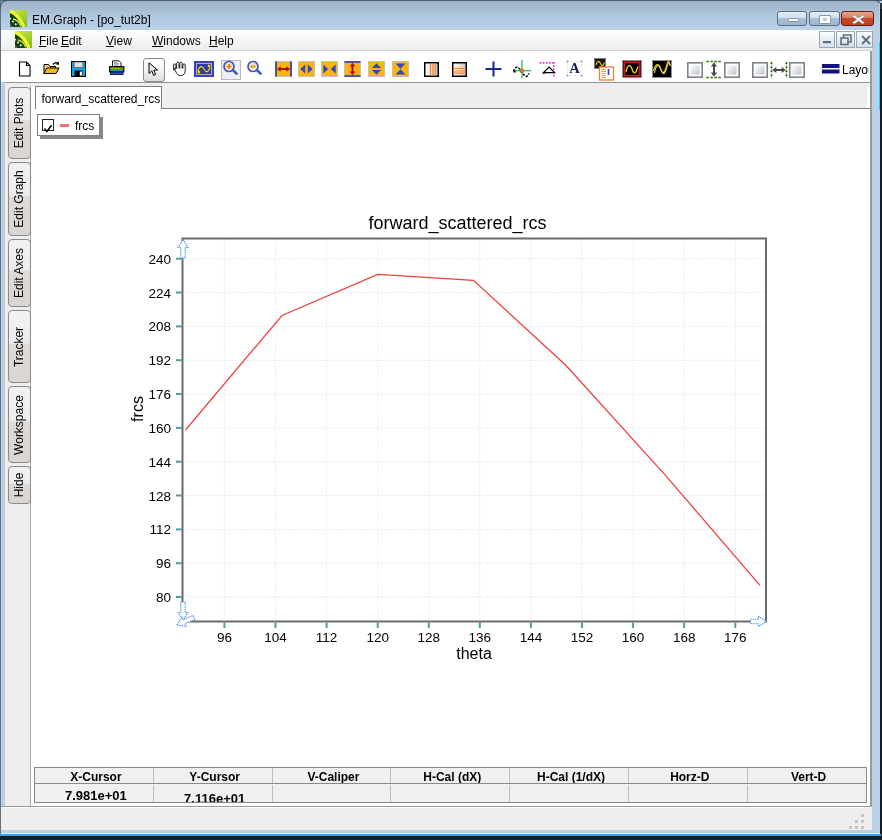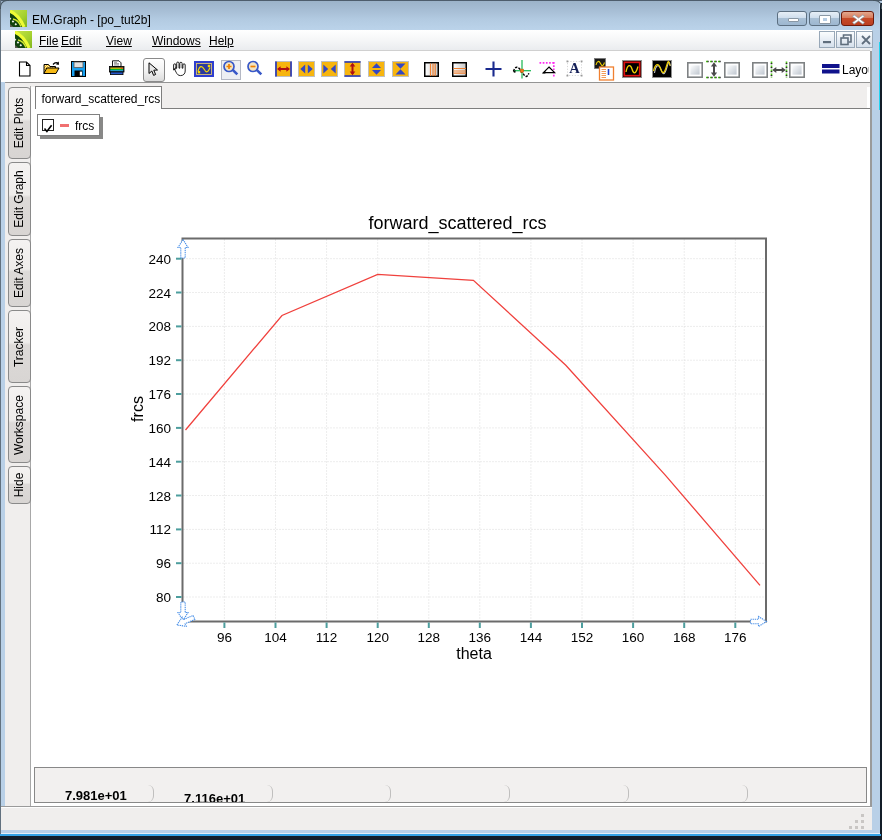--- a/index.html
+++ b/index.html
@@ -25,21 +25,21 @@
 .capbtn { top:10px; height:15px; border-radius:3px; border:1px solid #5c6f81; }
 #btn-min { left:776px; width:30px; background:linear-gradient(#e7eff7 0%, #cfdeed 45%, #a9c0d6 50%, #9db7d0 100%); }
 #btn-max { left:808px; width:31px; background:linear-gradient(#e7eff7 0%, #cfdeed 45%, #a9c0d6 50%, #9db7d0 100%); }
 #btn-close { left:840px; width:33px; background:linear-gradient(#e3a88e 0%, #d87b5b 45%, #c64a28 50%, #bc4022 100%); border-color:#6e1a0a; }
 #min-glyph { left:10px; top:6px; width:11px; height:4px; background:#fff; border:1px solid #8a98a5; border-radius:1px; }
 #max-glyph { left:9px; top:3px; width:12px; height:9px; background:#fff; border:1px solid #8a98a5; border-radius:1px; }
 #max-glyph-in { left:3px; top:2px; width:4px; height:3px; background:#b6cde4; }
 
 #menubar { left:1px; top:30px; width:871px; height:21px;
   background:linear-gradient(#ffffff 0%, #f5f6f7 50%, #e9ebee 100%); }
-.menuitem { top:4px; font-size:12px; color:#000;text-decoration:underline; }
+.menuitem { top:4px; font-size:12px; color:#000; }
 .menuitem u { text-decoration:underline; }
 .mdibtn { top:1px; height:17px; border:1px solid #98a8b8; background:linear-gradient(#fbfdfe 0%, #e8eef5 50%, #d5e0ec 100%); }
 
 #toolbar { left:1px; top:51px; width:869px; height:31px; background:#fff; }
 #tb-top { left:4.5px; top:52px; width:866.5px; height:1px; background:#9c9c9c; }
 #tb-bot { left:4.5px; top:81.8px; width:866.5px; height:1.8px; background:#949494; }
 #tb-left { left:4.5px; top:52px; width:1px; height:31px; background:#9c9c9c; }
 #menusep { left:1px; top:50px; width:869px; height:1px; background:#d0d0d0; }
 
 #client { left:5px; top:83px; width:866px; height:747px; background:#fff; }
@@ -55,21 +55,21 @@
 #legend { left:32px; top:30.5px; width:63px; height:22px; background:#fff; border:1px solid #808080; box-shadow:3px 3px 0 #888887; }
 #legend-check { left:4px; top:4px; width:12px; height:12px; background:#fff; border:1px solid #222; }
 #legend-dash { left:22px; top:9px; width:9px; height:3px; background:#f07070; }
 #legend-label { left:37px; top:4px; font-size:12px; }
 
 #stable { left:29px; top:684px; width:832.5px; height:36px; border:1px solid #888; background:#f2f0ef; }
 .srow { position:absolute; left:0; width:100%; display:flex; }
 .scell { flex:1; font-size:12px; font-weight:bold; text-align:center; text-indent:4px; border-right:1px solid #c0bfbe; overflow:hidden; }
 
 #statusbar { left:1px; top:806px; width:871px; height:24px; background:#f0eeed; border-top:1px solid #9a9a9a; box-shadow:inset 0 1px 0 #fdfdfd; }
-.srow[style*="top:17px"] .scell { font-size:13px;border-radius:6px; }
+.srow[style*="top:17px"] .scell { font-size:13px; }
 </style>
 </head>
 <body>
 <div id="frame-outer" class="abs"></div>
 <div id="titlebar" class="abs">
   <svg class="abs" style="left:9px;top:9px" width="17" height="17" viewBox="0 0 17 17">
     <defs>
       <linearGradient id="lg1" x1="0" y1="0" x2="1" y2="1">
         <stop offset="0" stop-color="#c6e44a"></stop>
           <stop offset="0.6" stop-color="#a3d02c"></stop>
@@ -450,20 +450,29 @@
         <path d="M183 239.5 L188 247.5 L185.2 247.5 L185.2 258 L180.8 258 L180.8 247.5 L178 247.5 Z"></path>
         <path d="M183 620.5 L188 612.5 L185.2 612.5 L185.2 602 L180.8 602 L180.8 612.5 L178 612.5 Z"></path>
         <g transform="rotate(-24 178 624.5)">
           <path d="M176.8 624.5 L184.8 619.5 L184.8 622.3 L195.5 622.3 L195.5 626.7 L184.8 626.7 L184.8 629.5 Z"></path>
         </g>
         <path d="M766.5 621.5 L758.5 616.5 L758.5 619.3 L750.5 619.3 L750.5 623.7 L758.5 623.7 L758.5 626.5 Z"></path>
       </g>
   </svg>
 
   <div id="stable" class="abs">
+    <div class="srow" style="top:0;height:16px;border-bottom:1px solid #8a8a8a;">
+      <div class="scell" style="padding-top:2px">X-Cursor</div>
+      <div class="scell" style="padding-top:2px">Y-Cursor</div>
+      <div class="scell" style="padding-top:2px">V-Caliper</div>
+      <div class="scell" style="padding-top:2px">H-Cal (dX)</div>
+      <div class="scell" style="padding-top:2px">H-Cal (1/dX)</div>
+      <div class="scell" style="padding-top:2px">Horz-D</div>
+      <div class="scell" style="padding-top:2px;border-right:none">Vert-D</div>
+    </div>
     <div class="srow" style="top:17px;height:17px;font-size:13px;">
       <div class="scell" style="padding-top:3px">7.981e+01</div>
       <div class="scell" style="padding-top:6px">7.116e+01</div>
       <div class="scell" style="padding-top:3px"></div>
       <div class="scell" style="padding-top:3px"></div>
       <div class="scell" style="padding-top:3px"></div>
       <div class="scell" style="padding-top:3px"></div>
       <div class="scell" style="padding-top:3px;border-right:none"></div>
     </div>
   </div>

